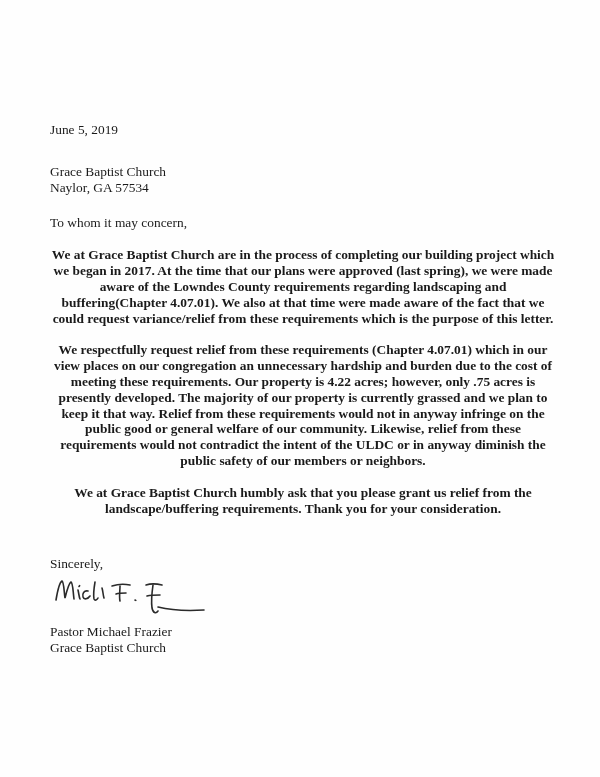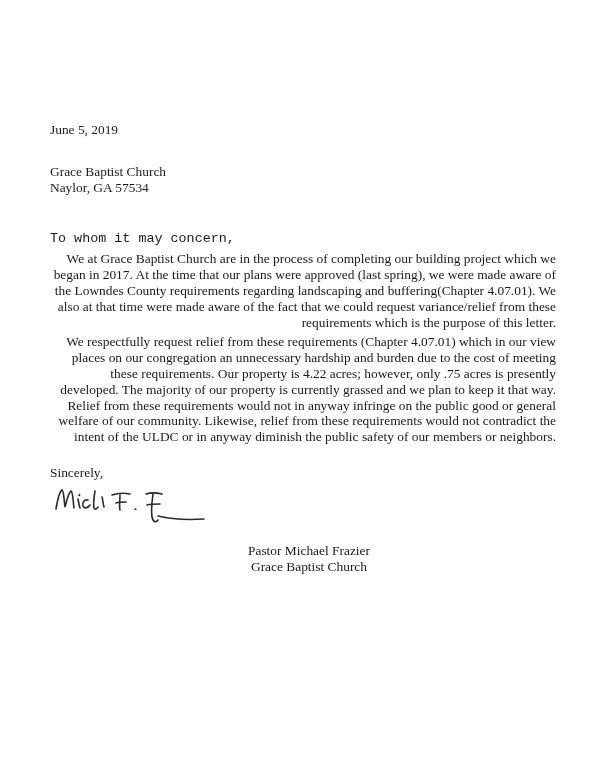--- a/index.html
+++ b/index.html
@@ -22,44 +22,43 @@
     font-size: 13.4px;
     line-height: 1.18;
   }
   .date-line {
     margin-bottom: 26px;
   }
   .address-block div {
     line-height: 1.18;
   }
   .salutation {
-    margin-top: 36px;
-    font-family: Liberation Mono, monospace;
+    margin-top: 20px;
   }
   .paragraph {
-    margin-top: 4px;
+    margin-top: 16px;
     max-width: 506px;
-    text-align: right;
+    text-align: center;
+    font-weight: bold;
   }
   .closing {
-    margin-top: 20px;
+    margin-top: 40px;
   }
   .signature-wrap {
     margin-top: 2px;
     height: 46px;
     position: relative;
   }
   .signature-wrap svg {
     position: absolute;
     left: 0;
     top: 0;
   }
   .signer-block {
-    margin-top: 14px;
-    text-align: center;
+    margin-top: 4px;
   }
   .signer-block div {
     line-height: 1.18;
   }
 </style>
 </head>
 <body>
 
 <div class="page">
   <div class="letter">
@@ -68,20 +67,21 @@
 
     <div class="address-block">
       <div>Grace Baptist Church</div>
       <div>Naylor, GA 57534</div>
     </div>
 
     <div class="salutation">To whom it may concern,</div>
 
     <p class="paragraph">We at Grace Baptist Church are in the process of completing our building project which we began in 2017. At the time that our plans were approved (last spring), we were made aware of the Lowndes County requirements regarding landscaping and buffering(Chapter 4.07.01). We also at that time were made aware of the fact that we could request variance/relief from these requirements which is the purpose of this letter.</p>
     <p class="paragraph">We respectfully request relief from these requirements (Chapter 4.07.01) which in our view places on our congregation an unnecessary hardship and burden due to the cost of meeting these requirements. Our property is 4.22 acres; however, only .75 acres is presently developed. The majority of our property is currently grassed and we plan to keep it that way. Relief from these requirements would not in anyway infringe on the public good or general welfare of our community. Likewise, relief from these requirements would not contradict the intent of the ULDC or in anyway diminish the public safety of our members or neighbors.</p>
+    <p class="paragraph">We at Grace Baptist Church humbly ask that you please grant us relief from the landscape/buffering requirements. Thank you for your consideration.</p>
 
     <div class="closing">Sincerely,</div>
 
     <div class="signature-wrap">
       <svg width="160" height="46" viewBox="0 0 160 46">
         <g fill="none" stroke="#2a2a2a" stroke-width="1.6" stroke-linecap="round">
 
           <path d="M6 26 C8 14, 10 8, 12 7 C14 8, 14 18, 15 24 C17 16, 19 9, 21 8 C23 9, 23 18, 24 25"></path>
 
           <path d="M28 16 C29 20, 29 23, 30 25"></path>

